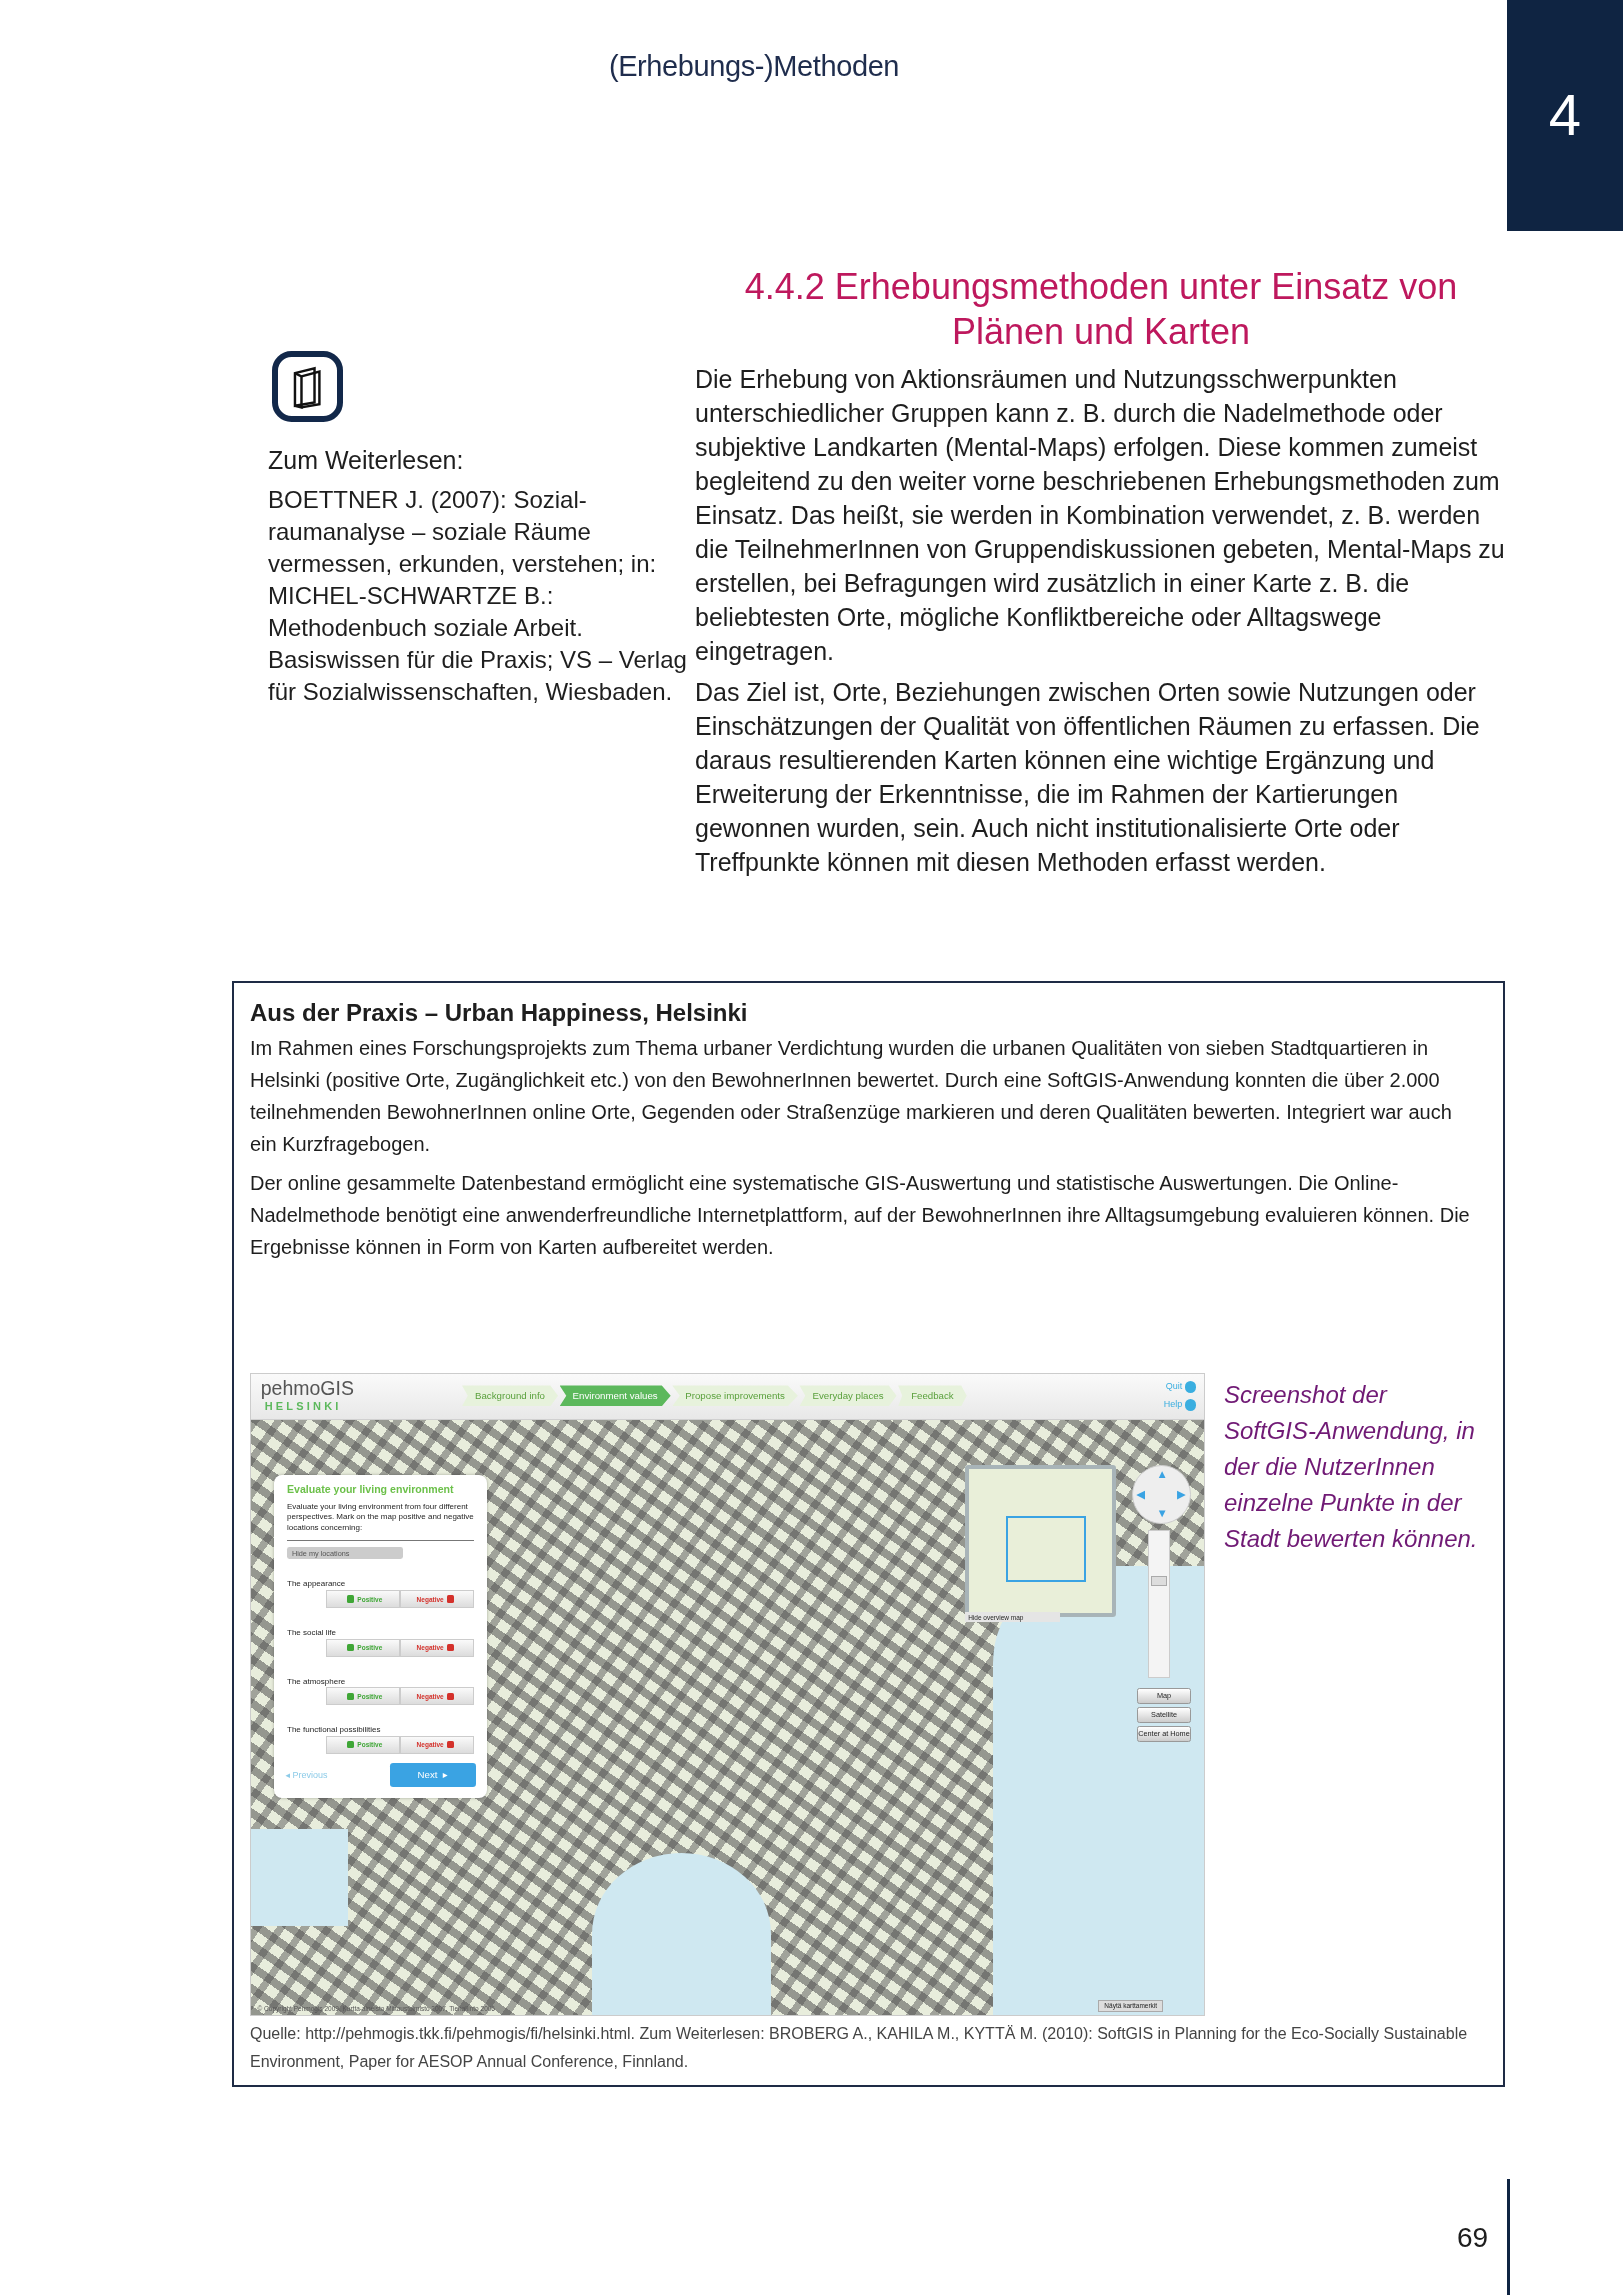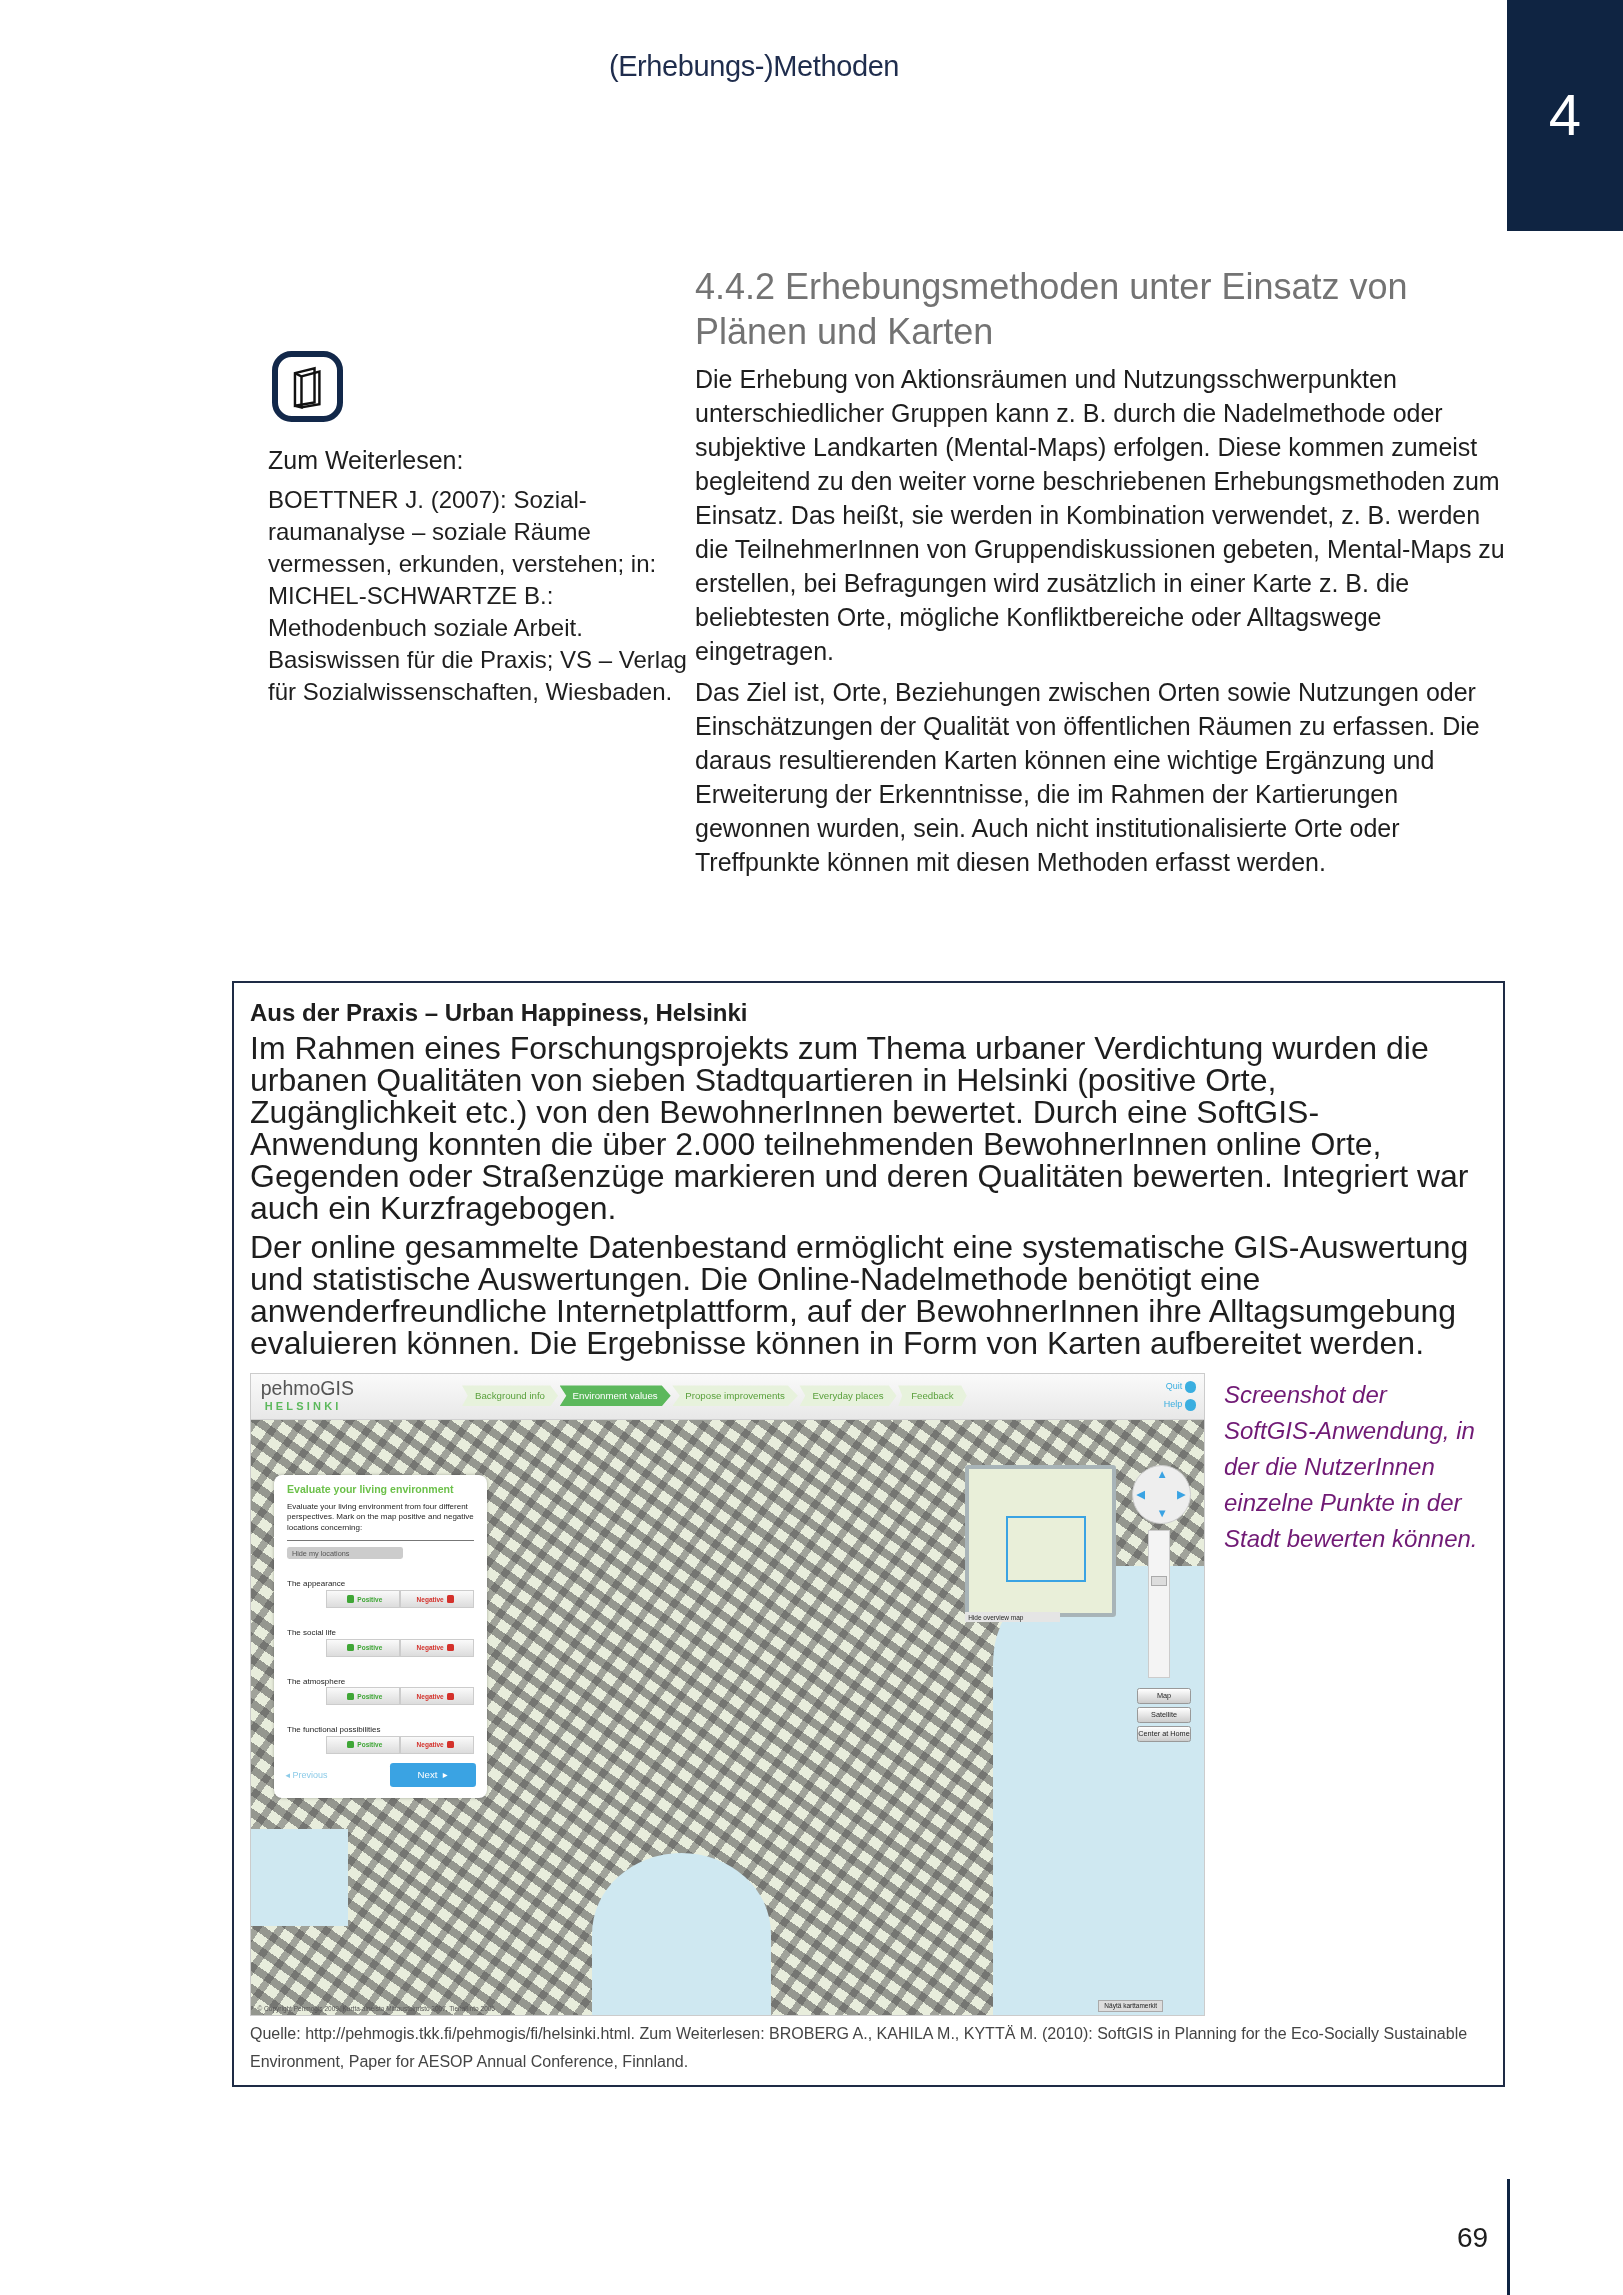--- a/index.html
+++ b/index.html
@@ -5,25 +5,25 @@
   html, body { margin:0; padding:0; }
   body { width:1623px; height:2295px; position:relative; background:#ffffff; font-family:"Liberation Sans", sans-serif; color:#1e1e1e; overflow:hidden; }
   .running-head { position:absolute; left:0; top:50px; width:1508px; text-align:center; font-size:29px; color:#1f2d4d; letter-spacing:-0.4px; }
   .chapter-tab { position:absolute; left:1507px; top:0; width:116px; height:231px; background:#0f2442; color:#fff; }
   .chapter-tab span { position:absolute; left:0; right:0; top:81px; text-align:center; font-size:58px; }
   .sidebar { position:absolute; left:232px; top:351px; width:422px;margin-left:36px; }
   .book-icon { width:71px; height:71px; border:6.5px solid #12284a; border-radius:19.5px; box-sizing:border-box; display:flex; align-items:center; justify-content:center; margin-left:4px; }
   .side-title { margin-top:21px; font-size:25px; line-height:34px; }
   .side-ref { font-size:24px; line-height:32px; margin-top:6.5px; }
   .main { position:absolute; left:695px; top:264px; width:812px; }
-  .main h2 { font-weight:normal; font-size:36px; line-height:45px; margin:0 0 8px 0; color:#737373; }
+  .main h2 { font-weight:normal; font-size:36px; line-height:45px; margin:0 0 8px 0; color:#be185d;text-align:center; }
   .main p { margin:0 0 6.5px 0; font-size:25px; line-height:34px; }
   .praxis { position:absolute; left:232px; top:981px; width:1273px; height:1106px; border:2.4px solid #1e2b45; box-sizing:border-box; }
   .praxis-title { position:absolute; left:16px; top:16px; font-size:24px; font-weight:bold;text-align:center; }
-  .praxis-body { position:absolute; left:16px; top:49px; width:1234px; font-size:32px; line-height:32px; }
+  .praxis-body { position:absolute; left:16px; top:49px; width:1234px; font-size:20px; line-height:32px; }
   .praxis-body p { margin:0 0 6.5px 0; }
   .screenshot { position:absolute; left:16px; top:390px; width:953px; height:641px; background:#cfe6ee; overflow:hidden; border:0.8px solid #ccc; }
   .app-header { position:absolute; left:0; top:0; right:0; height:45px; background:linear-gradient(#fafafa,#e8e8e8); border-bottom:0.8px solid #d0d0d0; }
   .logo { position:absolute; left:9.7px; top:3.2px; font-size:19.5px; color:#555; }
   .logo small { display:block; font-size:11px; color:#5cb85c; letter-spacing:3.2px; margin-left:4px; font-weight:bold; }
   .steps { position:absolute; left:211px; top:11.4px; display:flex; }
   .step { font-size:9.7px; padding:4.9px 13px; background:#e7f2dc; color:#5aa03c; margin-right:1.6px; clip-path:polygon(0 0, 92% 0, 100% 50%, 92% 100%, 0 100%, 6% 50%); }
   .step.active { background:#5cb85c; color:#fff; }
   .quit-help { position:absolute; right:8px; top:3.2px; font-size:9px; color:#3aaee0; text-align:right; line-height:18px; }
   .quit-help i { display:inline-block; width:11.4px; height:11.4px; background:#3aaee0; border-radius:50%; vertical-align:middle; margin-left:2.4px; }

